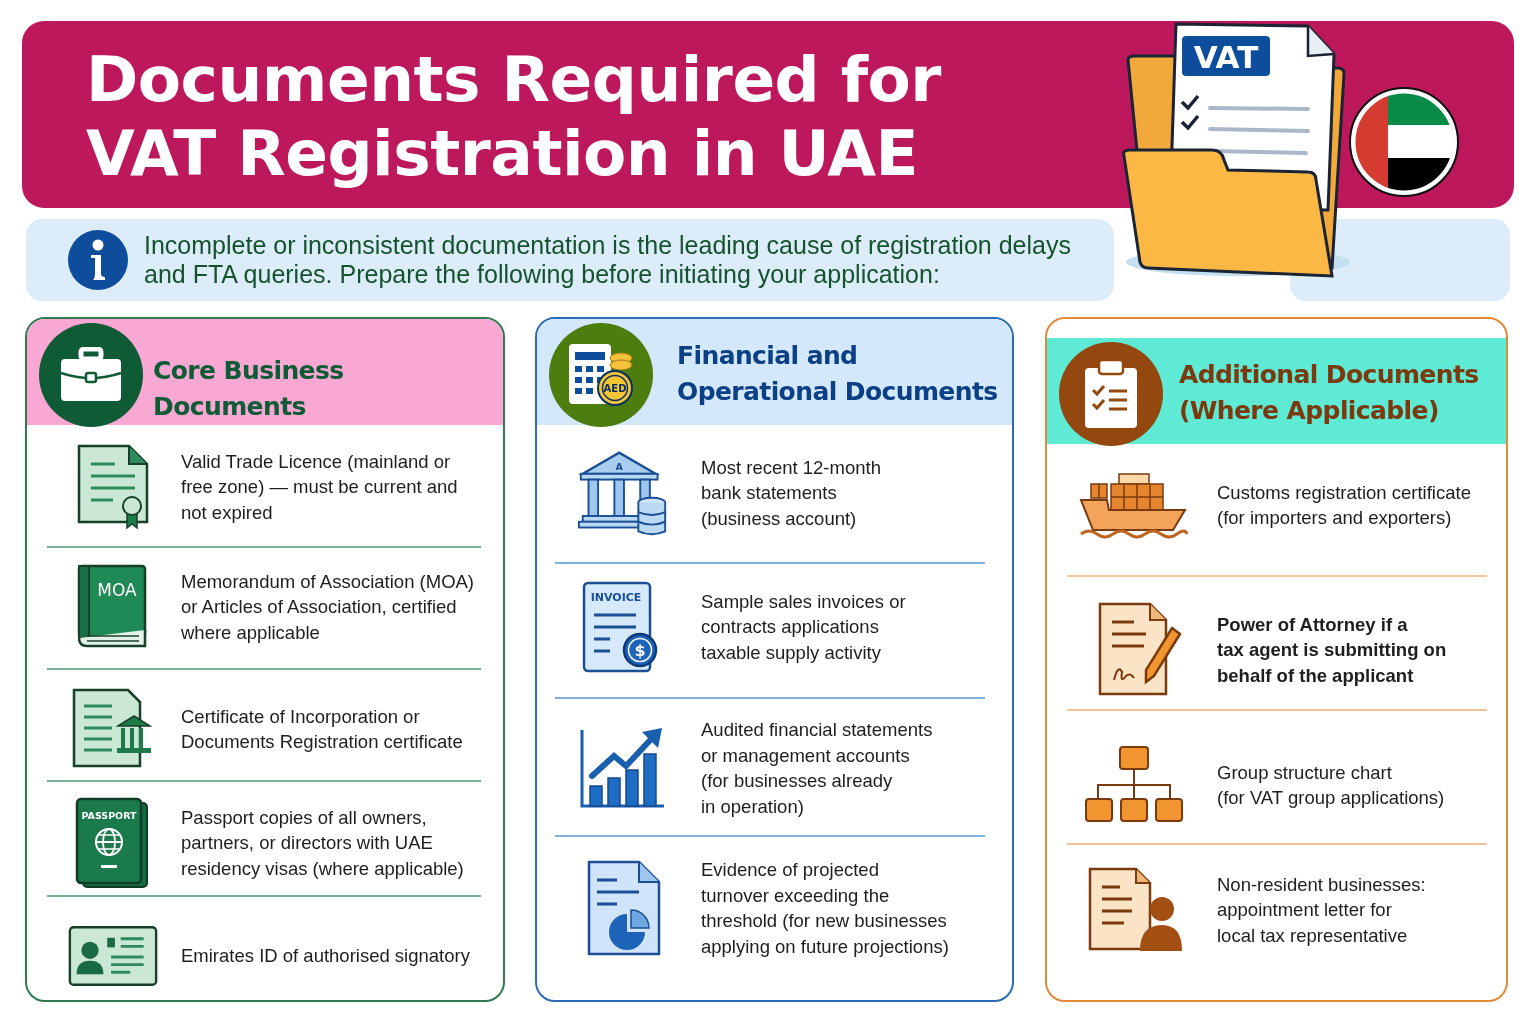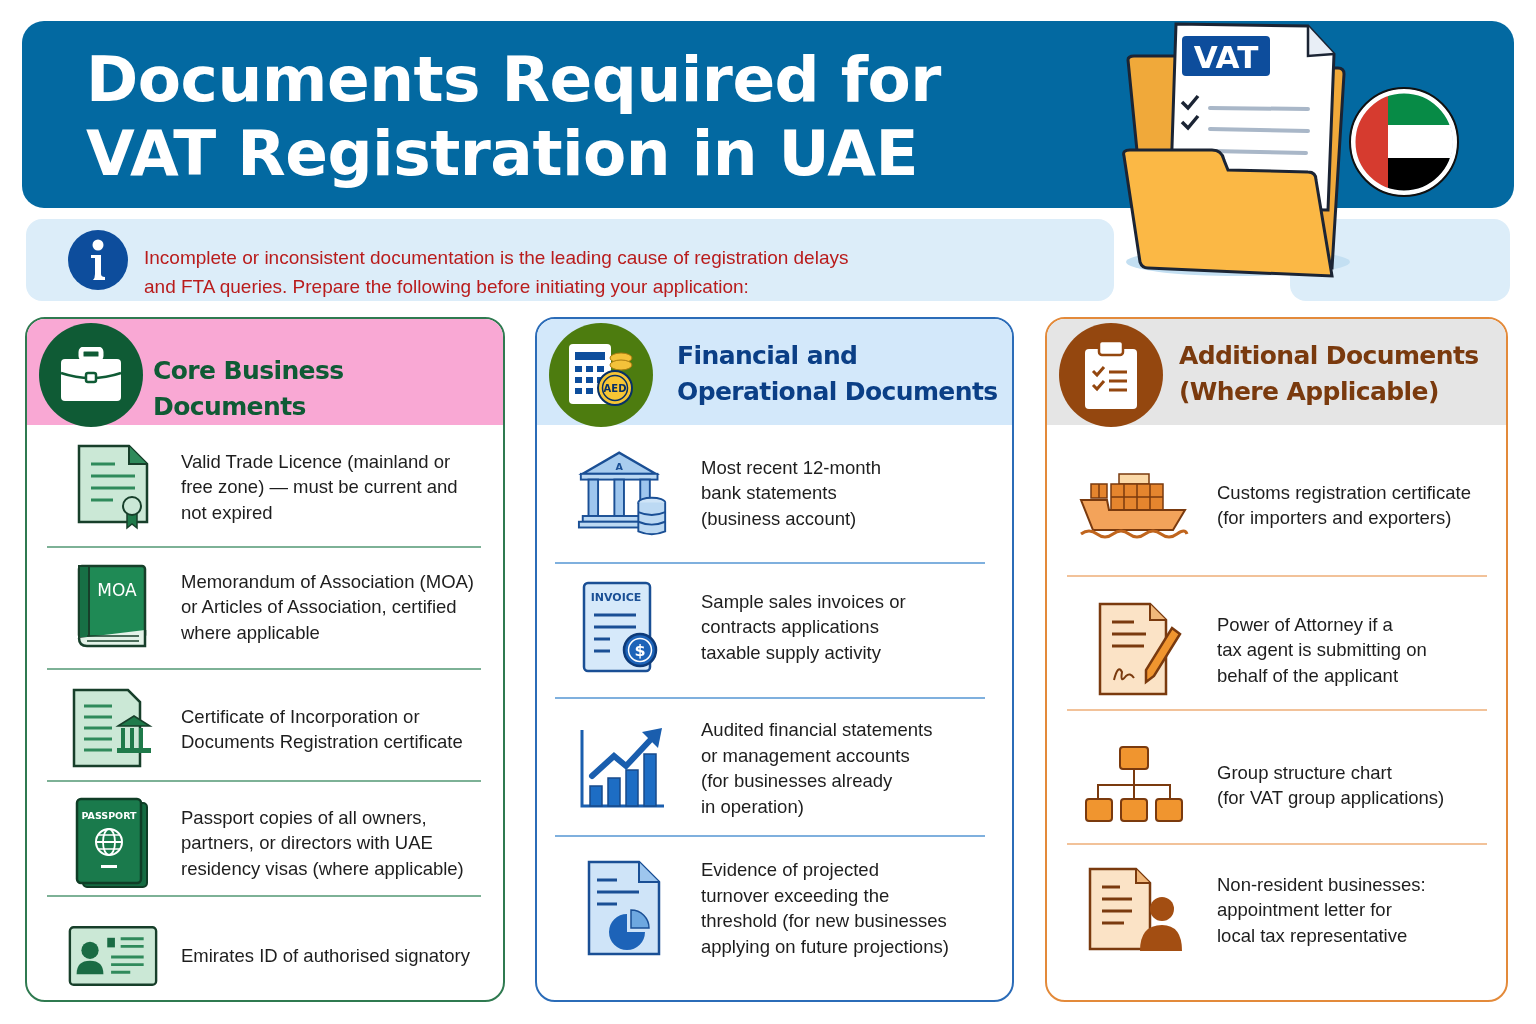--- a/index.html
+++ b/index.html
@@ -1,21 +1,21 @@
 <!DOCTYPE html>
 <html><head>
 <meta charset="utf-8">
 <style>
   * { box-sizing: border-box; margin: 0; padding: 0; }
   html, body { width: 1536px; height: 1024px; background: #ffffff; overflow: hidden; }
   body { position: relative; font-family: "Liberation Sans", "DejaVu Sans", sans-serif; color: #1c1c1c; }
 
   .header {
     position: absolute; left: 22px; top: 21px; width: 1492px; height: 187px;
-    background: #0369a1; border-radius: 22px; text-decoration: underline;
+    background: #be185d; border-radius: 22px; text-decoration: underline;
   }
   .header-title {
     position: absolute; left: 64px; top: 22px; width: 920px;
     color: #ffffff; font-family: "DejaVu Sans", sans-serif; font-weight: bold;
     font-size: 63px; line-height: 74px; letter-spacing: -0.5px;
   }
 
   .hero { position: absolute; left: 1118px; top: 10px; width: 350px; height: 290px; }
 
   .info-bar {
@@ -25,36 +25,36 @@
   .info-bar-ext {
     position: absolute; left: 1290px; top: 219px; width: 220px; height: 82px;
     background: #dcedf9; border-radius: 16px;
   }
   .info-icon {
     position: absolute; left: 42px; top: 11px; width: 60px; height: 60px;
     border-radius: 50%; background: #0d4d9c; color: #fff;
     display: flex; align-items: center; justify-content: center;
   }
   .info-text {
-    position: absolute; left: 118px; top: 24px; width: 960px;
-    font-size: 19px; line-height: 29px; color: #b91c1c;
+    position: absolute; left: 118px; top: 12px; width: 960px;
+    font-size: 25px; line-height: 29px; color: #14532d;
   }
 
   .card {
     position: absolute; top: 317px; height: 685px; border-radius: 20px;
     border: 2.5px solid; overflow: hidden; background: #ffffff;
   }
   .card.green { left: 25px; width: 480px; border-color: #2f7a50; }
   .card.blue { left: 535px; width: 479px; border-color: #2b6cb8; }
   .card.orange { left: 1045px; width: 463px; border-color: #e38a3a; }
 
   .card-head { position: absolute; left: 0; top: 0; right: 0; height: 106px; }
   .green .card-head { background: #f9a8d4; }
   .blue .card-head { background: #d3e8fa; }
-  .orange .card-head { background: #e5e5e5; }
+  .orange .card-head { background: #5eead4; margin-top: 19px; }
 
   .card-badge {
     position: absolute; left: 12px; top: 4px; width: 104px; height: 104px; border-radius: 50%;
     display: flex; align-items: center; justify-content: center;
   }
   .green .card-badge { background: #0f5b35; }
   .blue .card-badge { background: #4d7c0f; }
   .orange .card-badge { background: #94470f; }
 
   .card-title {
@@ -413,21 +413,21 @@
           <path d="M2 64 Q10 58 18 64 T34 64 T50 64 T66 64 T82 64 T98 64 T108 64" fill="none" stroke="#c0651d" stroke-width="3"></path>
         </svg>
       </div>
       <div class="text">
         <div>Customs registration certificate</div>
         <div>(for importers and exporters)</div>
       </div>
     </div>
     <div class="divider" style="top:150px;"></div>
 
-    <div class="item" style="top:172px;height:106px;">
+    <div class="item" style="top:172px;height:106px;font-weight:bold;">
       <div class="icon" style="width:110px;">
         <svg width="100" height="100" viewBox="0 0 100 100">
           <path d="M16 4 L66 4 L82 20 L82 94 L16 94 Z" fill="#fbe3c6" stroke="#7a3a0e" stroke-width="2.5"></path>
           <path d="M66 4 L66 20 L82 20" fill="#f0b77a" stroke="#7a3a0e" stroke-width="2"></path>
           <line x1="28" y1="22" x2="50" y2="22" stroke="#7a3a0e" stroke-width="3"></line>
           <line x1="28" y1="34" x2="62" y2="34" stroke="#7a3a0e" stroke-width="3"></line>
           <line x1="28" y1="46" x2="60" y2="46" stroke="#7a3a0e" stroke-width="3"></line>
           <path d="M30 80 Q34 64 38 72 Q36 84 42 76 Q46 72 50 78" fill="none" stroke="#7a3a0e" stroke-width="2"></path>
           <path d="M88 28 L96 34 L70 76 L62 82 L62 70 Z" fill="#f0952f" stroke="#7a3a0e" stroke-width="2.5"></path>
         </svg>

